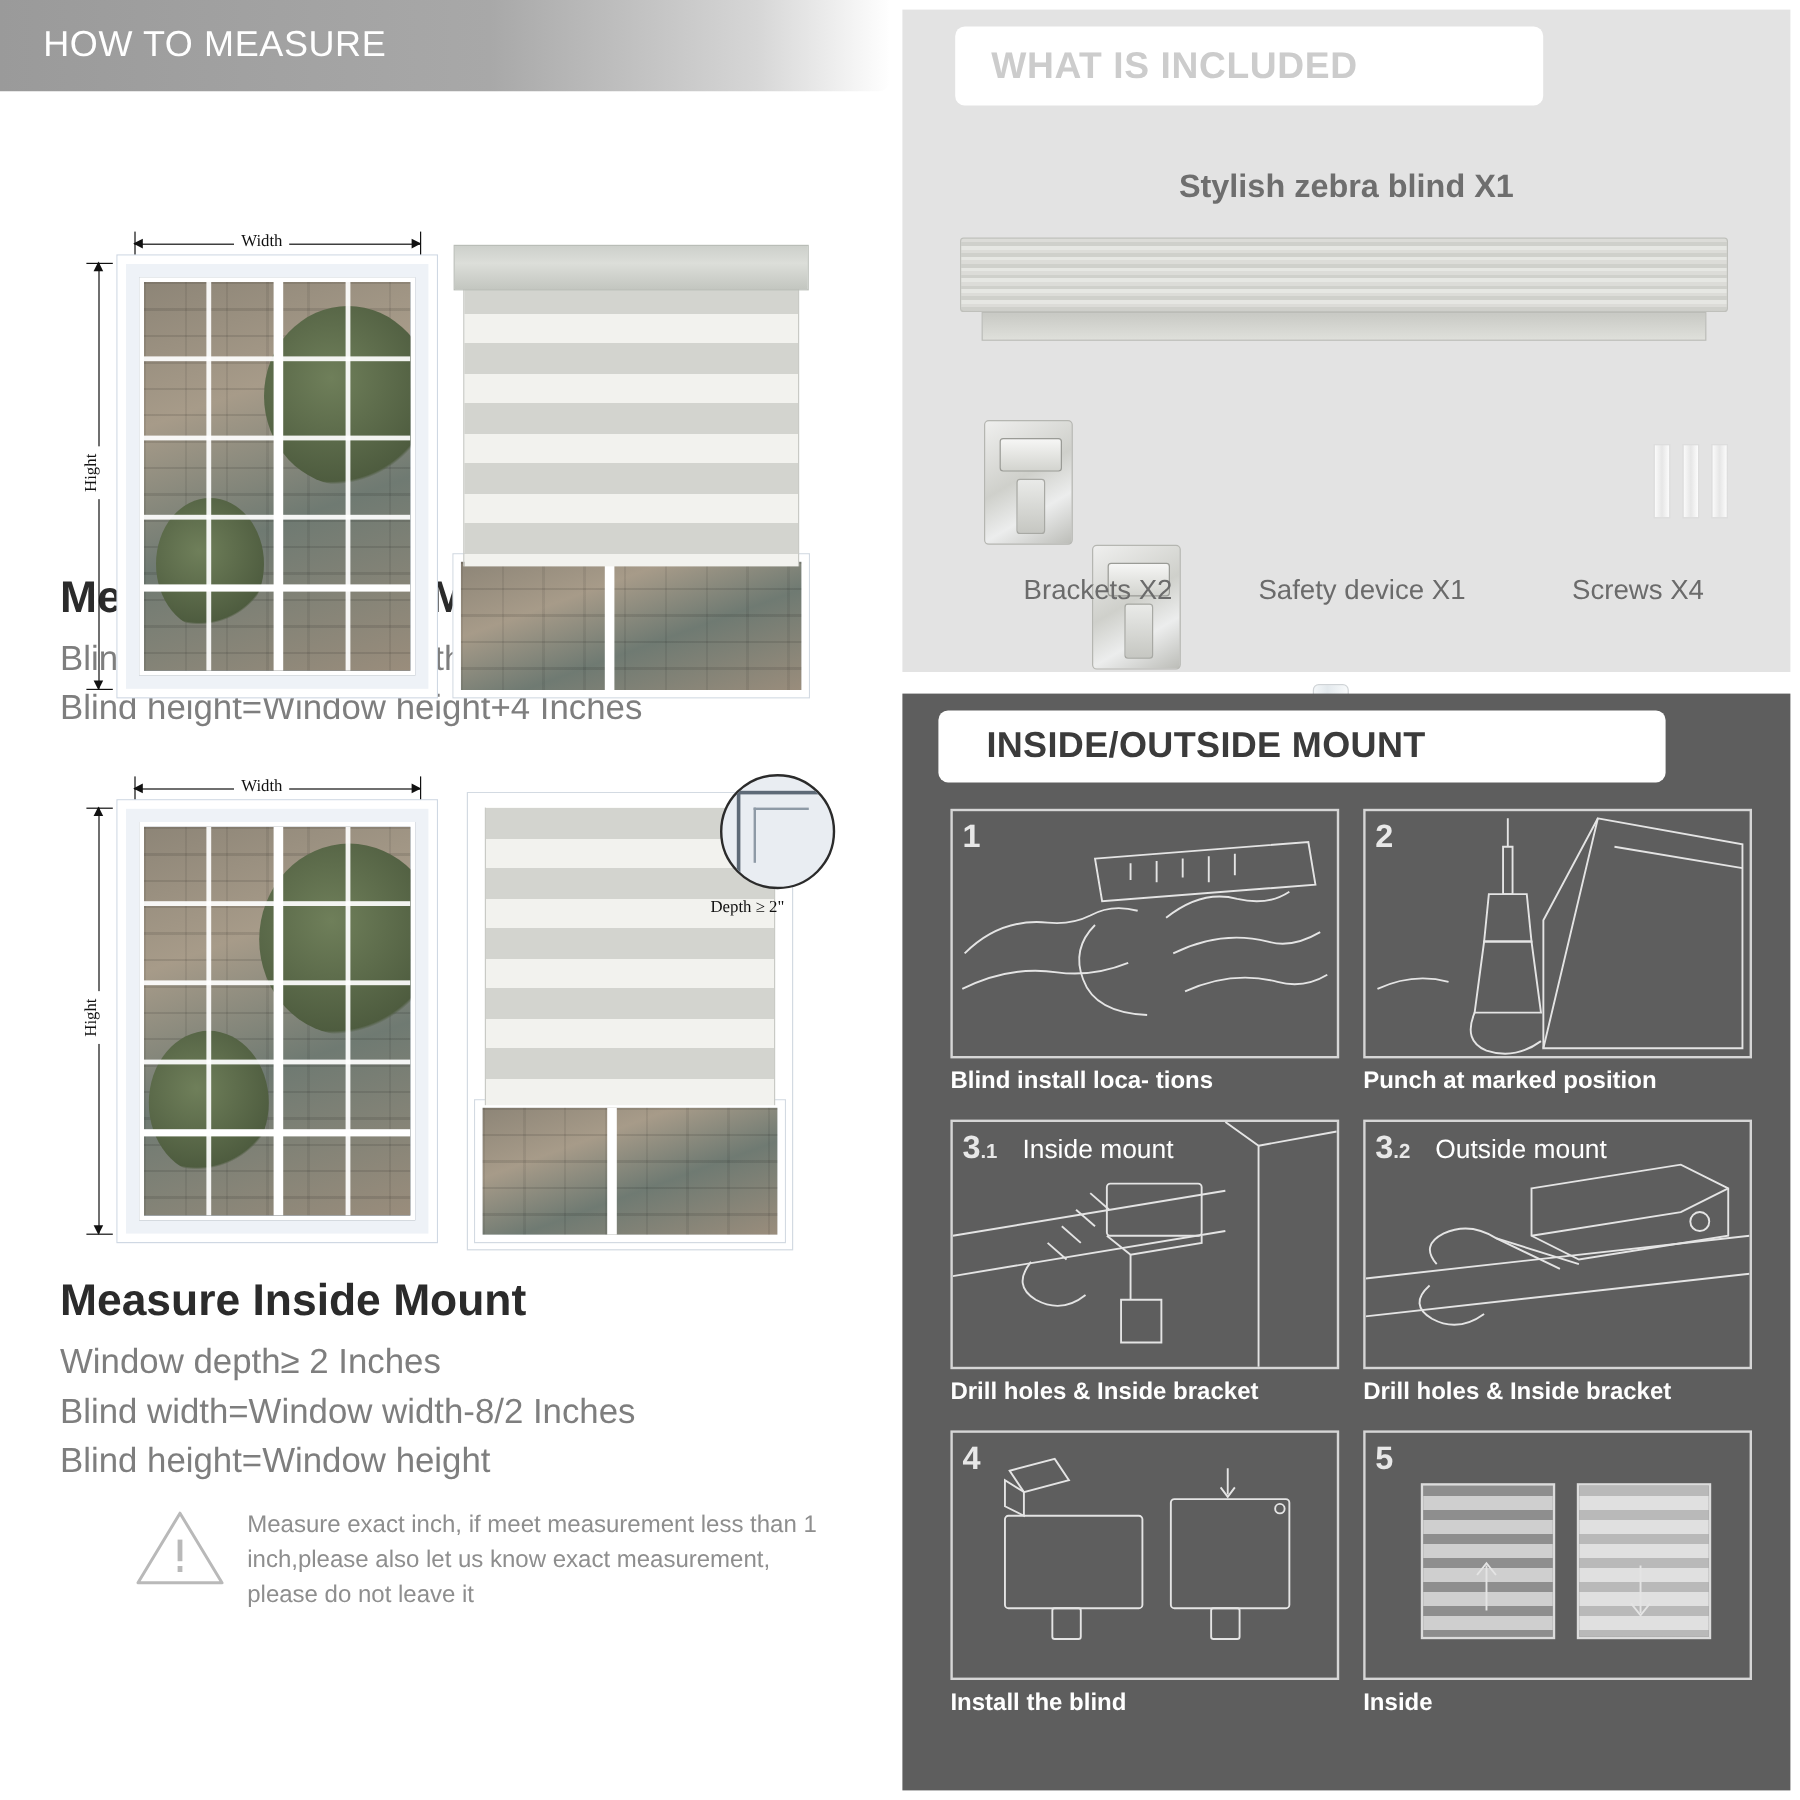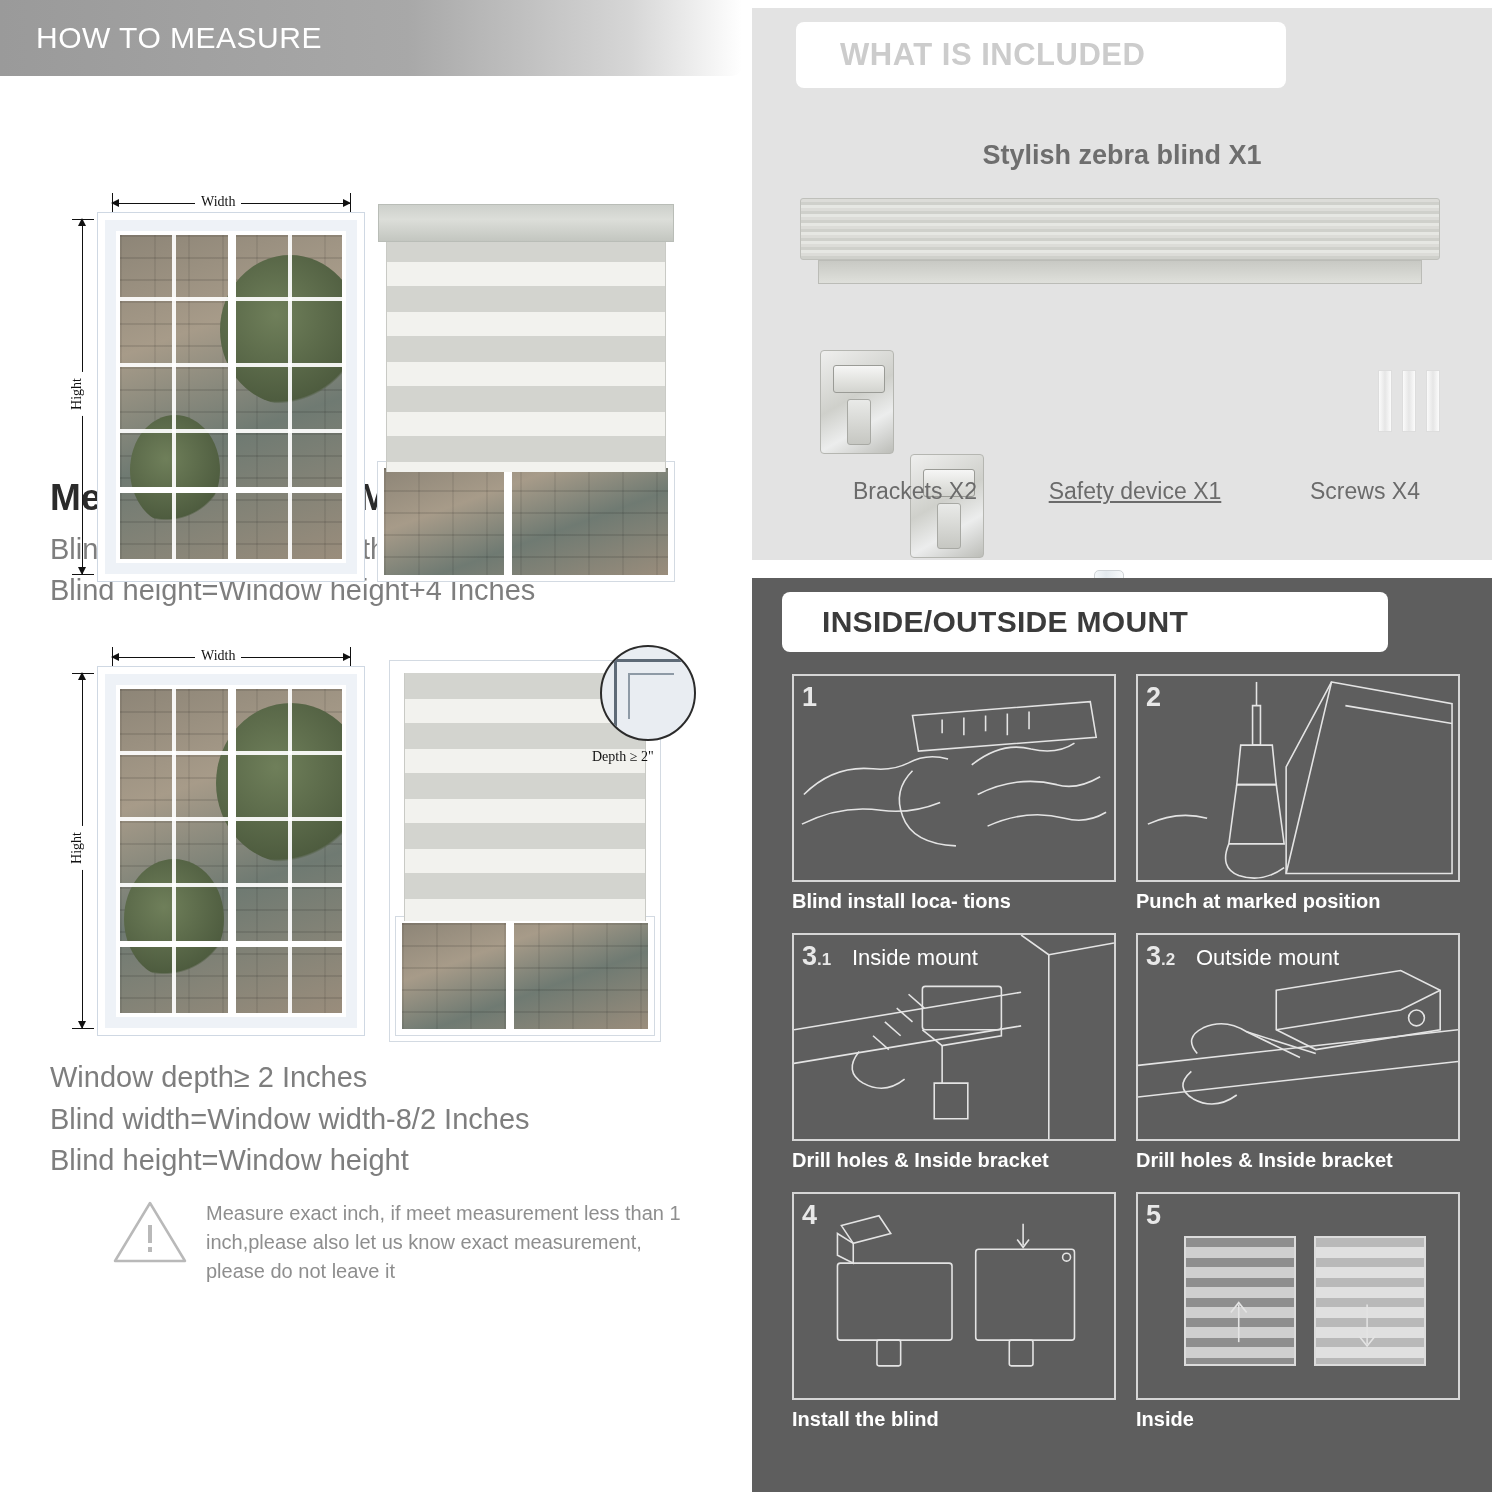--- a/index.html
+++ b/index.html
@@ -134,21 +134,21 @@
   
   .right-col { position: absolute; left: 742px; top: 0; width: 758px; height: 1500px; background:#fff; }
 
   .included-panel {
     position: absolute; left: 10px; top: 8px; width: 740px; height: 552px;
     background: #e3e3e3;
   }
   .tab-white {
     position: absolute; left: 44px; top: 14px; width: 490px; height: 66px;
     background: #ffffff; border-radius: 8px;
-    display: flex; align-items: center; padding-left: 44px;
+    display: flex; align-items: center; padding-left: 30px;
   }
   .tab-white .t {
     font-size: 31px; font-weight: bold; color: #cccccc; letter-spacing: .5px;
   }
   .included-title {
     position: absolute; top: 132px; left: 0; right: 0; text-align: center;
     font-size: 27px; color: #6e6e6e; font-weight: bold;
   }
   .headrail {
     position: absolute; left: 48px; top: 190px; width: 640px; height: 92px;
@@ -346,20 +346,21 @@
       </div>
       <div style="position:absolute; left:390px; top:24px; width:270px; height:380px; border:4px solid #ffffff; box-shadow:0 0 0 1px #d3dae2; pointer-events:none;"></div>
 
       <div class="depth-circle" style="left:600px; top:8px;">
         <div style="position:absolute; left:12px; top:12px; right:10px; bottom:10px; border-left:3px solid #5e6a77; border-top:3px solid #5e6a77;"></div>
         <div style="position:absolute; left:26px; top:26px; right:20px; bottom:20px; border-left:2px solid #8e9aa6; border-top:2px solid #8e9aa6;"></div>
       </div>
       <div class="depth-label" style="left:592px; top:112px;">Depth ≥ 2"</div>
     </div>
 
+    <div class="heading">Measure Inside Mount</div>
     <div class="sub-line">Window depth≥ 2 Inches</div>
     <div class="sub-line">Blind width=Window width-8/2 Inches</div>
     <div class="sub-line">Blind height=Window height</div>
 
     <div class="note">
       <span class="warn-tri">
         <svg width="76" height="66" viewBox="0 0 76 66">
           <path d="M38 4 L73 62 L3 62 Z" fill="none" stroke="#b9b9b9" stroke-width="2.5" stroke-linejoin="round"></path>
           <rect x="36" y="26" width="4" height="18" fill="#b9b9b9"></rect>
           <rect x="36" y="48" width="4" height="5" fill="#b9b9b9"></rect>
@@ -384,21 +385,21 @@
       </div>
 
       <div class="parts-row">
 
         <div class="part bracket" style="left:68px; top:2px;"></div>
         <div class="part bracket" style="left:158px; top:2px;"></div>
         <div class="part-label" style="left:28px; top:130px; width:270px;">Brackets X2</div>
 
         <div class="part safety" style="left:342px; top:14px;"></div>
         <div class="part screw small" style="left:398px; top:28px;"></div>
-        <div class="part-label" style="left:258px; top:130px; width:250px;text-decoration:underline;">Safety device X1</div>
+        <div class="part-label" style="left:258px; top:130px; width:250px;">Safety device X1</div>
 
         <div class="part screw" style="left:528px; top:16px;"></div>
         <div class="part screw" style="left:560px; top:16px;"></div>
         <div class="part screw" style="left:592px; top:16px;"></div>
         <div class="part anchor" style="left:626px; top:22px;"></div>
         <div class="part anchor" style="left:650px; top:22px;"></div>
         <div class="part anchor" style="left:674px; top:22px;"></div>
         <div class="part-label" style="left:498px; top:130px; width:230px;">Screws X4</div>
       </div>
     </div>

